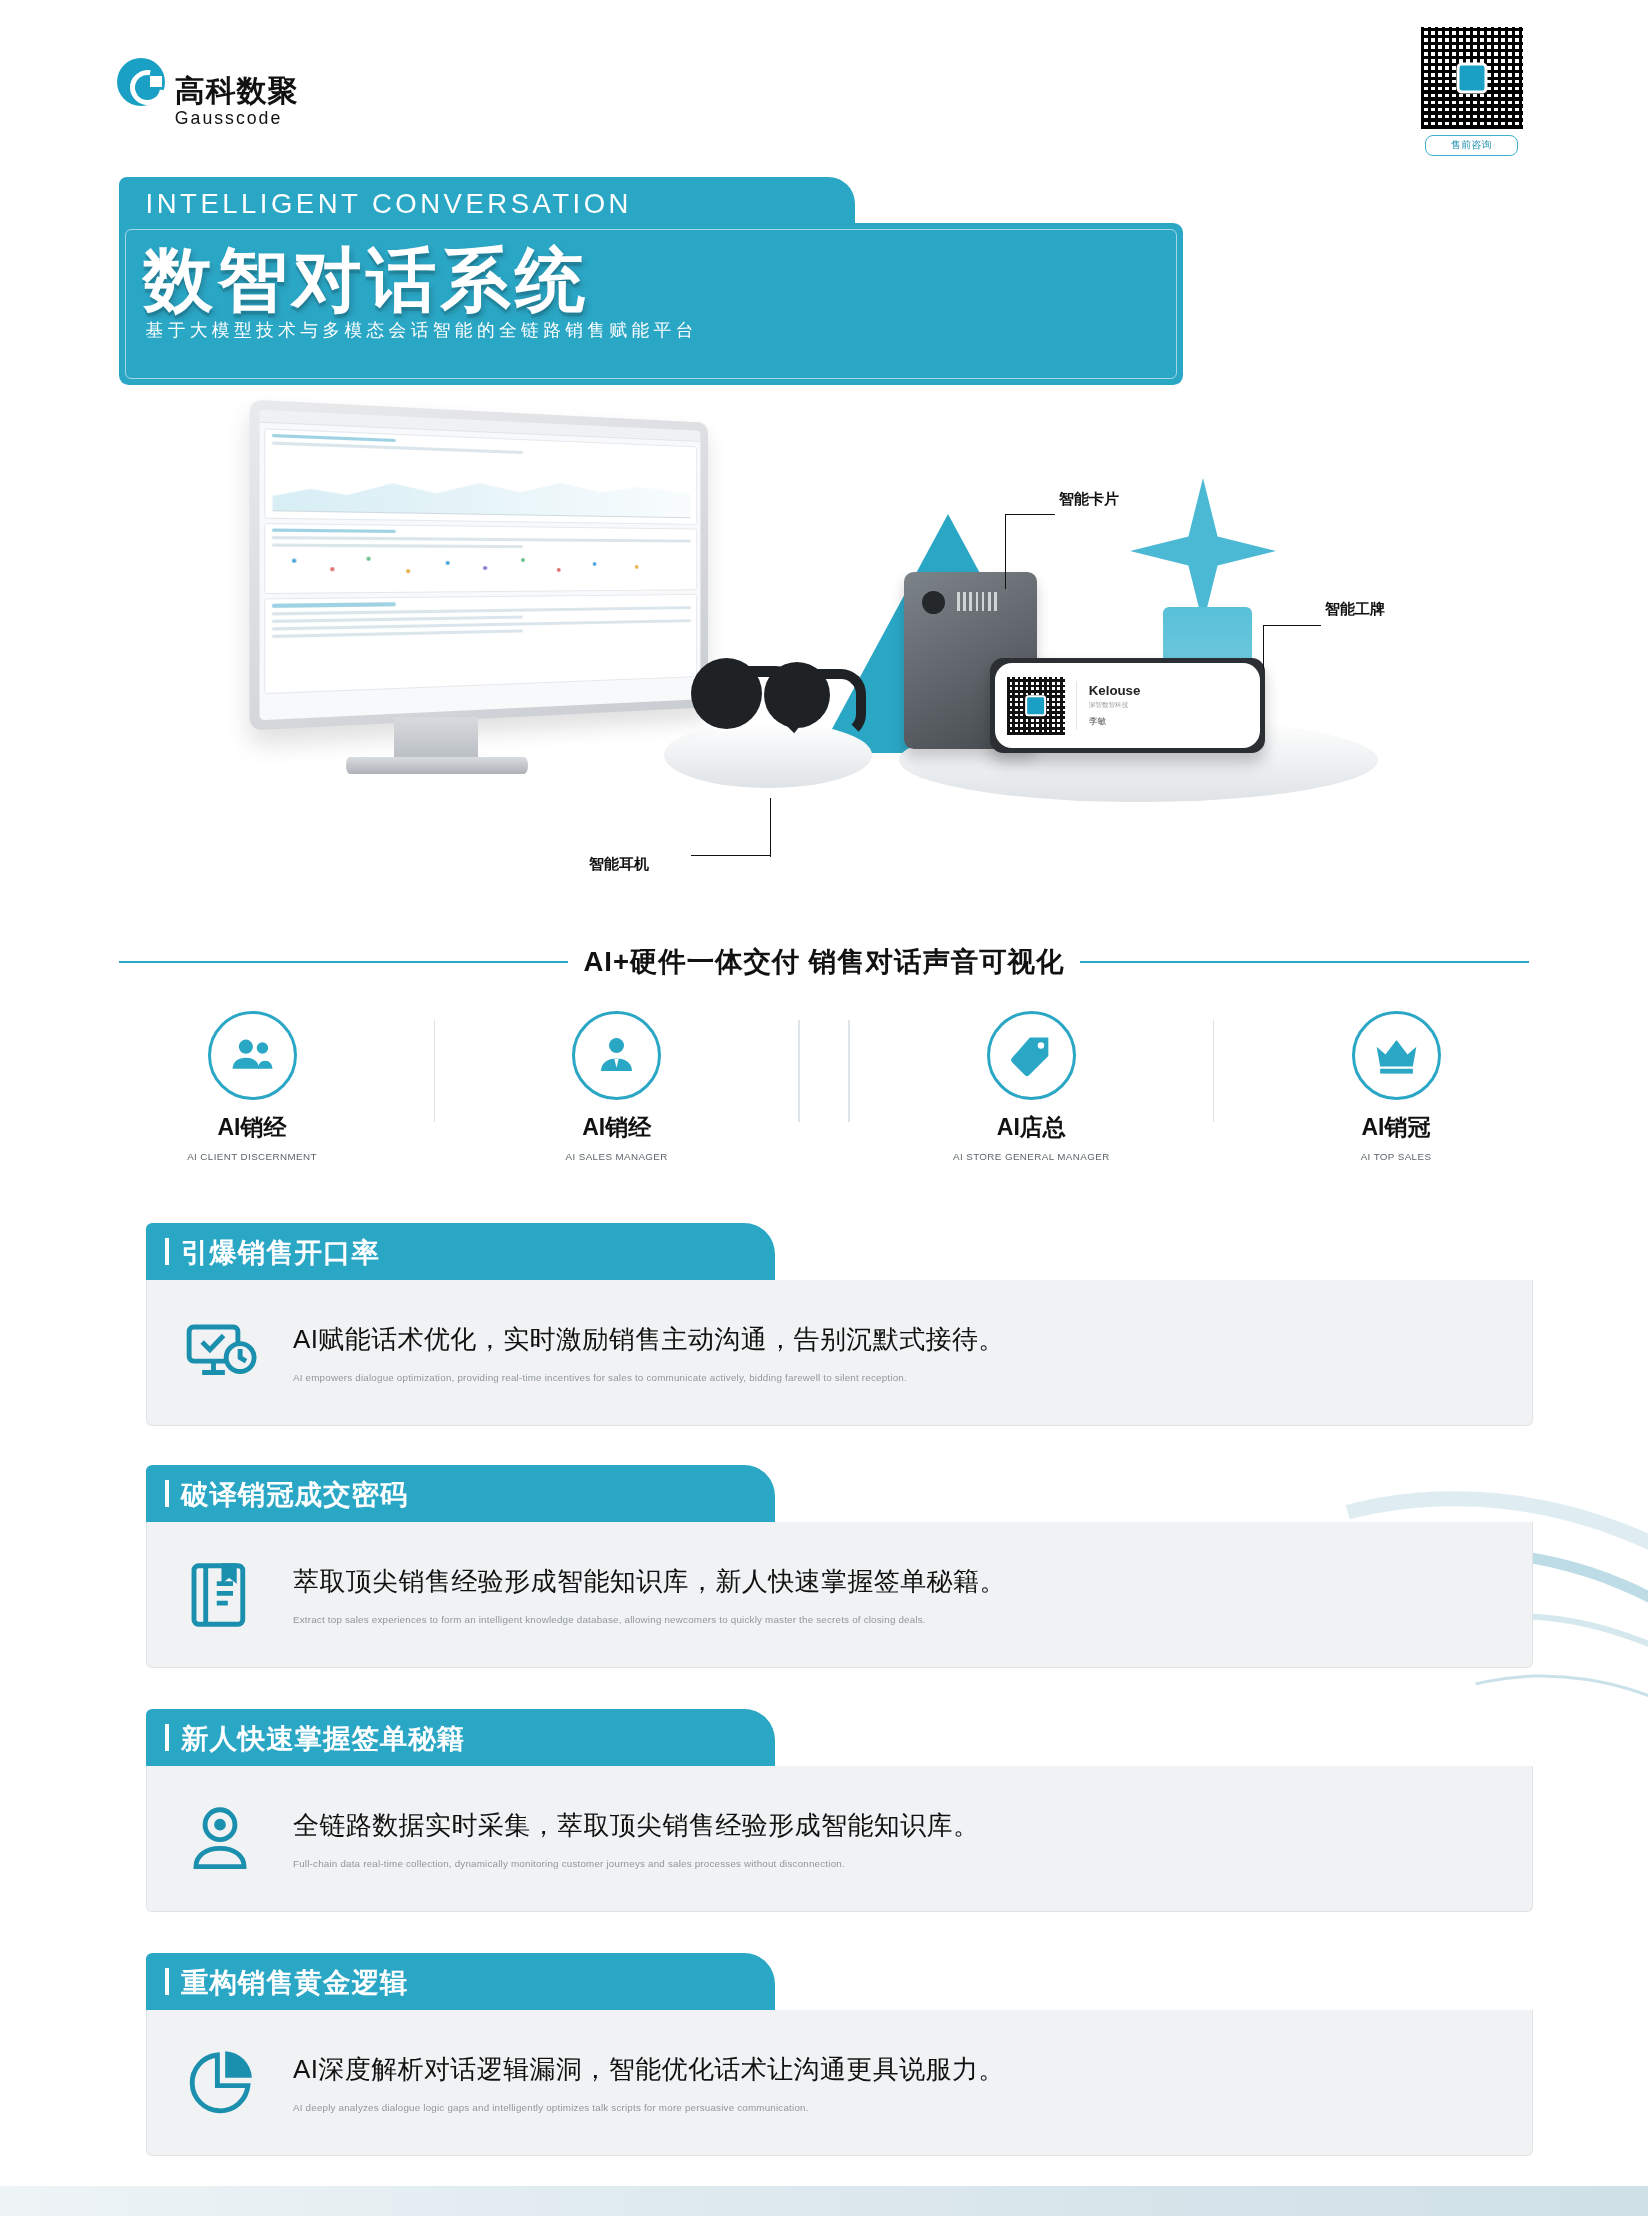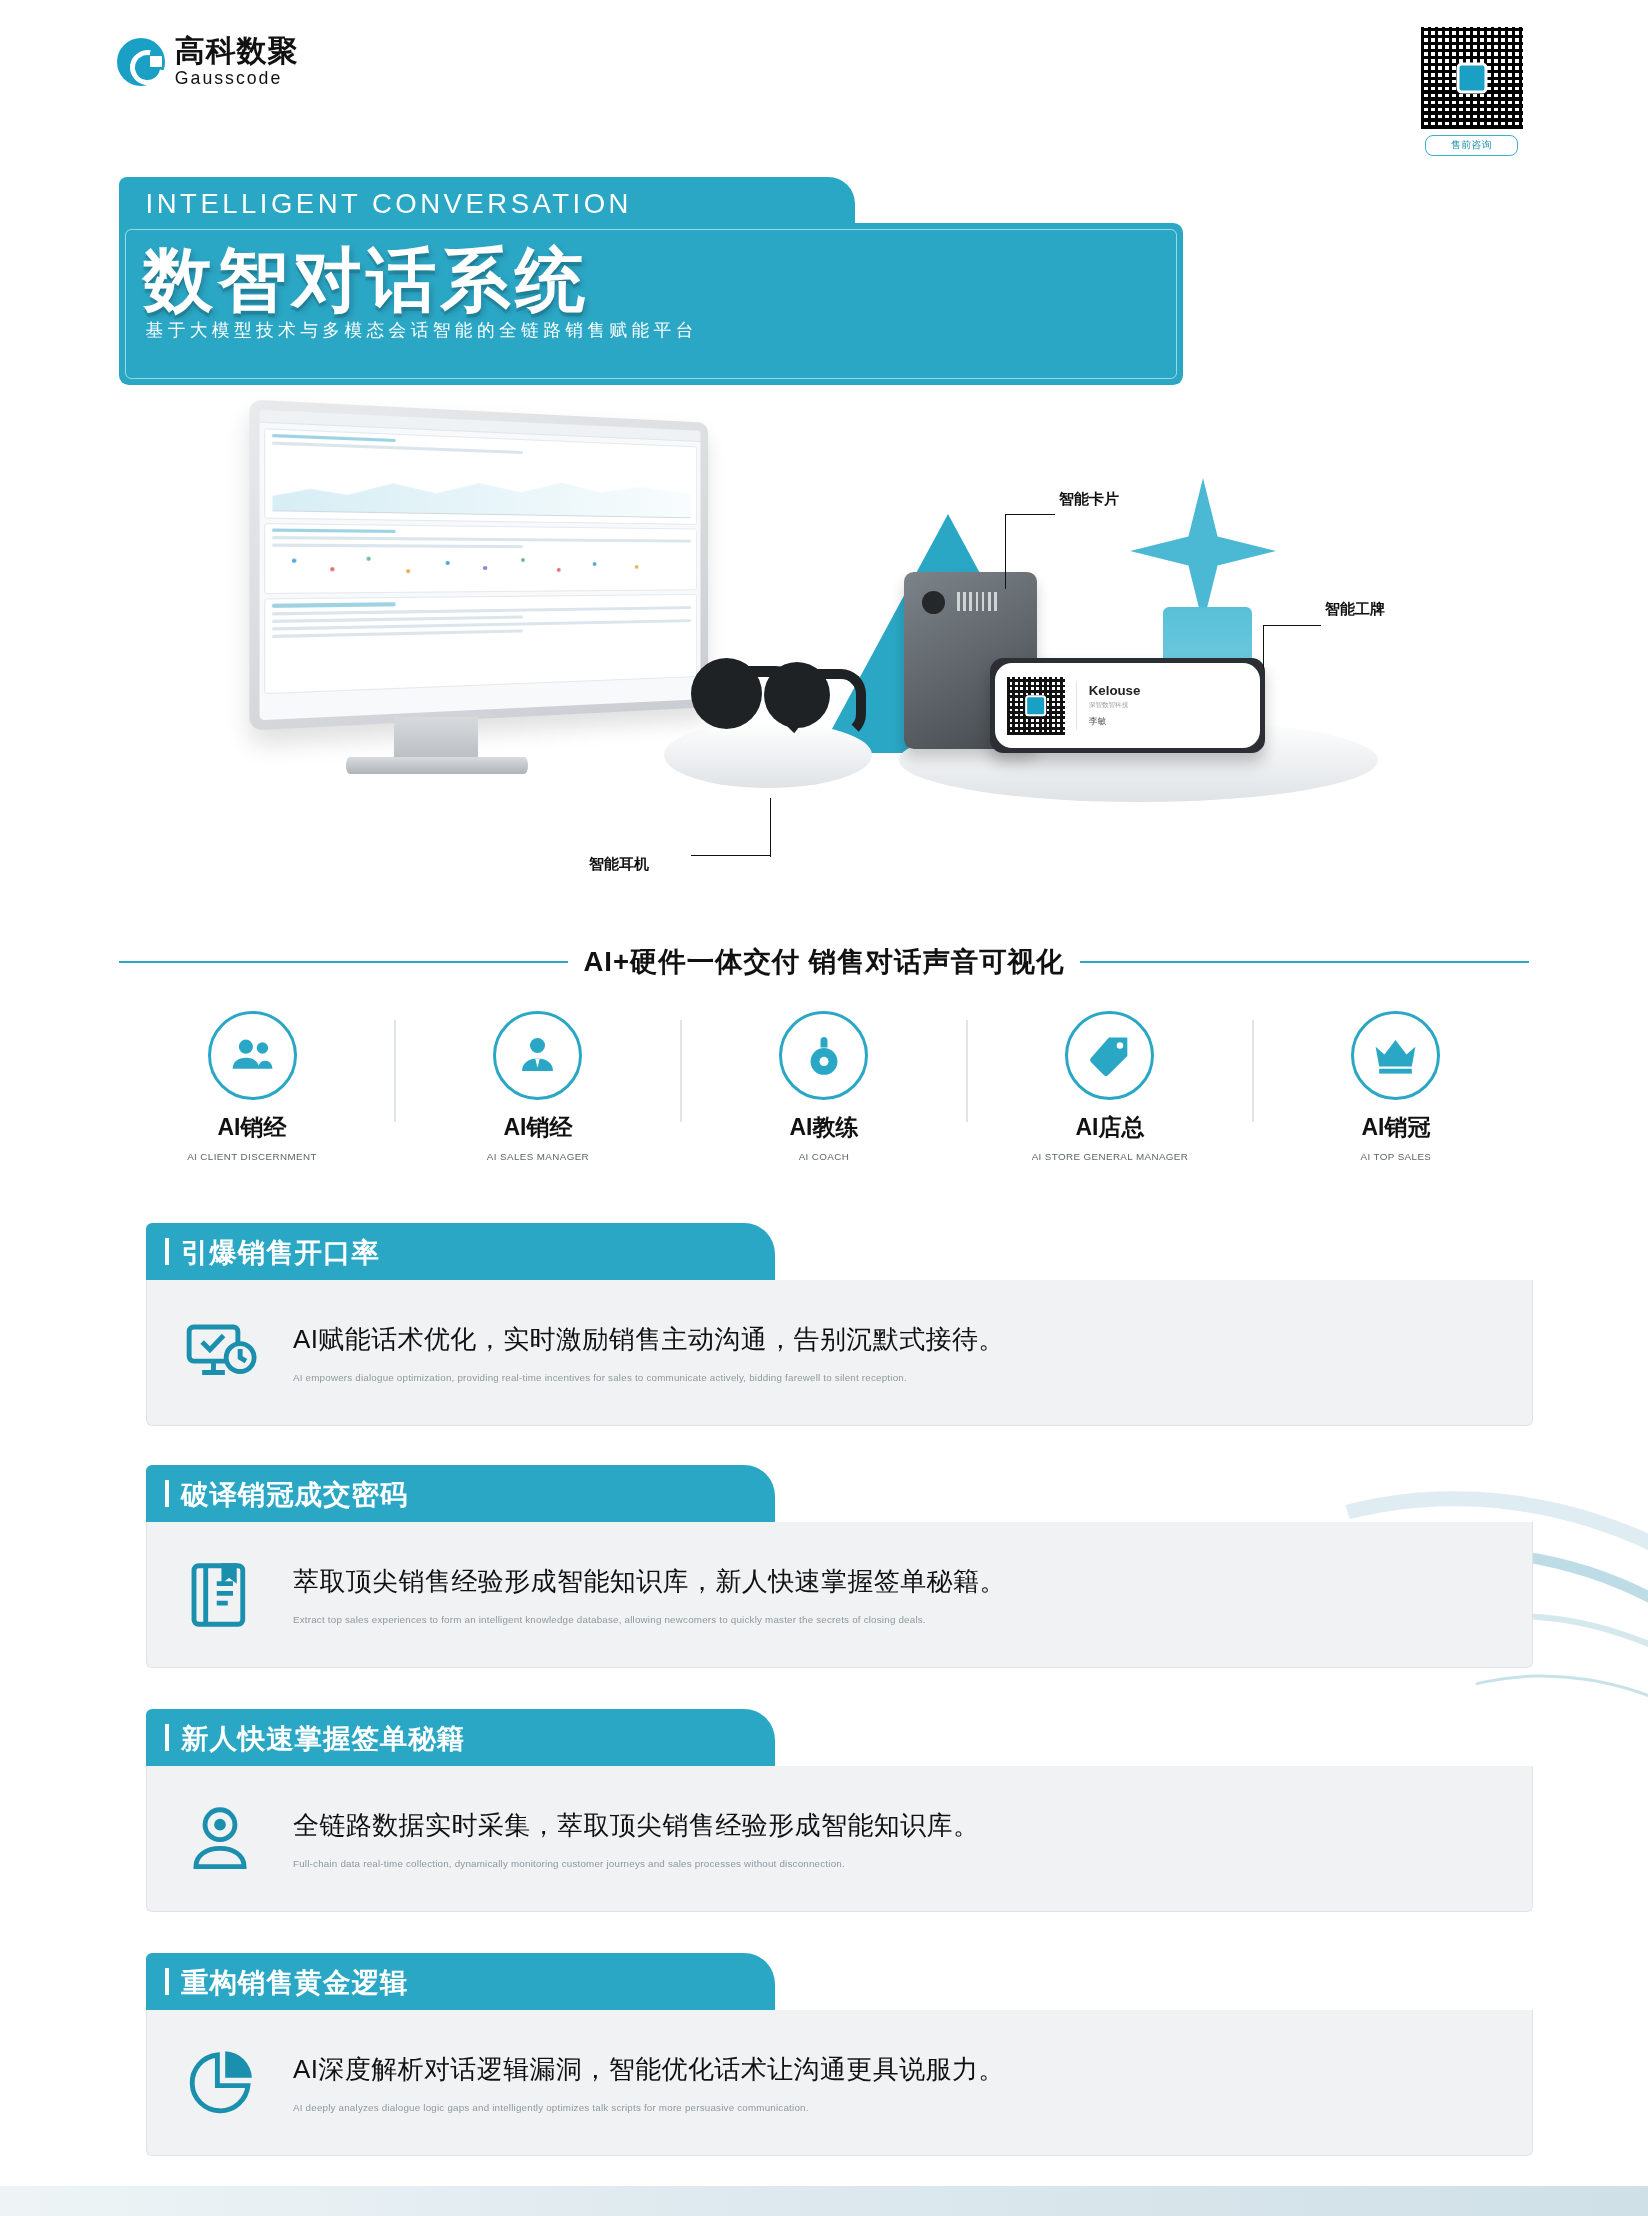--- a/index.html
+++ b/index.html
@@ -52,20 +52,21 @@
     border: 5.8px solid #fff; border-right-color: transparent;
     transform: rotate(-35deg);
   }
   .logo-mark::before {
     content: ""; position: absolute; right: 3.5px; top: 17.7px;
     width: 11.5px; height: 11.5px; background: #fff;
   }
   .logo-text-cn {
     font-size: 30px; font-weight: bold; color: #111; letter-spacing: 0.9px;
     line-height: 1.05;
+    margin-top: 40px;
   }
   .logo-text-en {
     font-size: 17.7px; color: #111; letter-spacing: 2px; font-weight: 500;
     margin-top: 1.8px;
   }
 
   
   .qr-box { position: absolute; right: 120px; top: 26.6px; width: 115px; }
   .qr-img {
     width: 102px; height: 102px; margin: 0 auto;
@@ -439,31 +440,20 @@
           <circle cx="12" cy="7.5" r="3.4"></circle>
           <path d="M5 19c0-3.6 3.1-5.6 7-5.6s7 2 7 5.6z"></path>
           <path d="M11 13.5h2l-1 4z" fill="#fff"></path>
         </svg>
       </div>
       <div class="role-cn">AI销经</div>
       <div class="role-en">AI SALES MANAGER</div>
     </div>
     <div class="role-sep"></div>
 
-    <div class="role">
-      <div class="role-ic">
-        <svg width="52" height="52" viewBox="0 0 24 24" fill="currentColor" aria-hidden="true">
-          <path d="M12 3.2c.9 0 1.6.7 1.6 1.6v3.3h-3.2V4.8c0-.9.7-1.6 1.6-1.6z"></path>
-          <circle cx="12" cy="14.5" r="6.2"></circle>
-          <circle cx="12" cy="14.5" r="2.1" fill="#fff"></circle>
-        </svg>
-      </div>
-      <div class="role-cn">AI教练</div>
-      <div class="role-en">AI COACH</div>
-    </div>
     <div class="role-sep"></div>
 
     <div class="role">
       <div class="role-ic">
         <svg width="52" height="52" viewBox="0 0 24 24" fill="none" stroke="currentColor" stroke-width="1.8" aria-hidden="true">
           <path d="M11.5 3.5H20v8.5l-8.7 8.7a1.6 1.6 0 0 1-2.3 0L3.4 15a1.6 1.6 0 0 1 0-2.3z" fill="currentColor" stroke="none"></path>
           <circle cx="16.6" cy="7.2" r="1.5" fill="#fff" stroke="none"></circle>
         </svg>
       </div>
       <div class="role-cn">AI店总</div>

